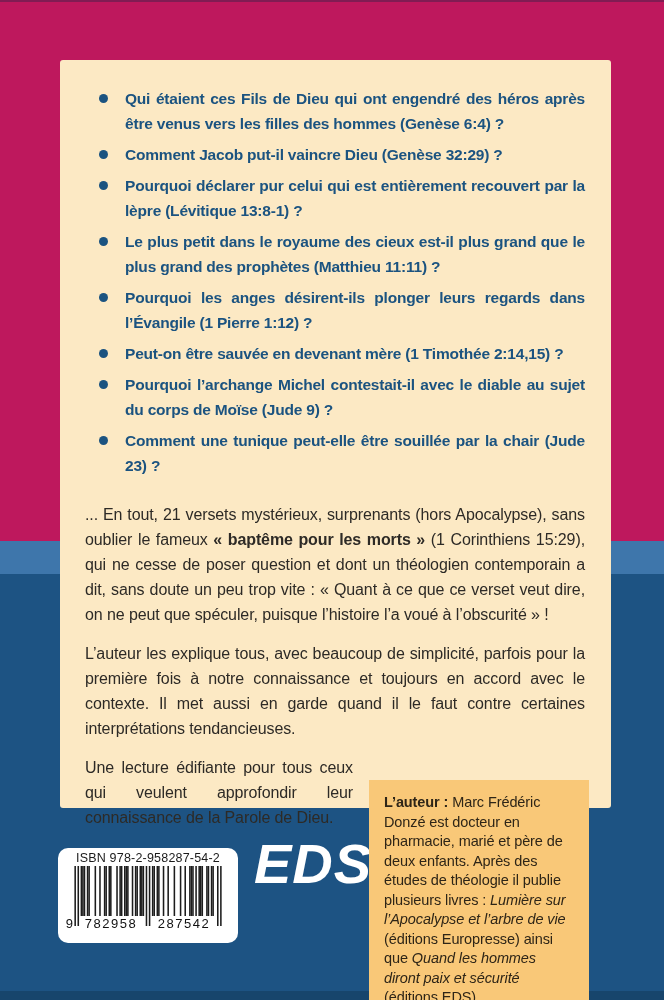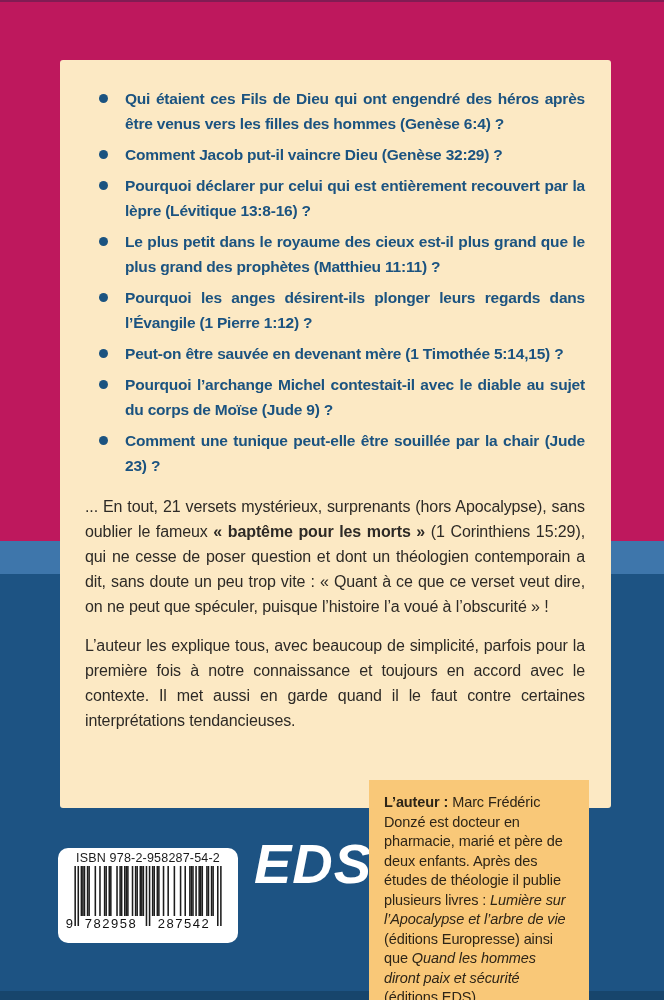--- a/index.html
+++ b/index.html
@@ -26,21 +26,21 @@
     letter-spacing:-0.2px;text-align:justify;
   }
   ul.questions li::before{
     content:"";position:absolute;left:14px;top:8px;width:9px;height:9px;
     border-radius:50%;background:#1b5380;
   }
   .para{
     margin:14px 0 0 0;color:#2d2a26;font-size:16px;line-height:25px;
     letter-spacing:-0.1px;text-align:justify;
   }
-  .para-first{margin-top:16px;}
+  .para-first{margin-top:24px;}
   .para-narrow{width:268px;}
 
   .author-box{
     position:absolute;left:369px;top:732px;width:220px;
     background:#f9c878;box-sizing:border-box;
     padding:13px 15px 12px 15px;z-index:3;
     color:#2e2517;font-size:14.5px;line-height:19.5px;letter-spacing:-0.1px;margin-top:48px;
   }
 
   .isbn-box{
@@ -62,29 +62,30 @@
 <div class="page">
   <div class="band-mid"></div>
   <div class="band-dark"></div>
   <div class="band-footer"></div>
   <div class="edge-top"></div>
 
   <div class="panel">
     <ul class="questions">
       <li><span>Qui étaient ces Fils de Dieu qui ont engendré des héros après être venus vers les filles des hommes (Genèse 6:4) ?</span></li>
       <li><span>Comment Jacob put-il vaincre Dieu (Genèse 32:29) ?</span></li>
-      <li><span>Pourquoi déclarer pur celui qui est entièrement recouvert par la lèpre (Lévitique 13:8-16) ?</span></li>
+      <li><span>Pourquoi déclarer pur celui qui est entièrement recouvert par la lèpre (Lévitique 13:8-1) ?</span></li>
       <li><span>Le plus petit dans le royaume des cieux est-il plus grand que le plus grand des prophètes (Matthieu 11:11) ?</span></li>
       <li><span>Pourquoi les anges désirent-ils plonger leurs regards dans l’Évangile (1 Pierre 1:12) ?</span></li>
-      <li><span>Peut-on être sauvée en devenant mère (1 Timothée 5:14,15) ?</span></li>
+      <li><span>Peut-on être sauvée en devenant mère (1 Timothée 2:14,15) ?</span></li>
       <li><span>Pourquoi l’archange Michel contestait-il avec le diable au sujet du corps de Moïse (Jude 9) ?</span></li>
       <li><span>Comment une tunique peut-elle être souillée par la chair (Jude 23) ?</span></li>
     </ul>
     <p class="para para-first"><span>... En tout, 21 versets mystérieux, surprenants (hors Apocalypse), sans oublier le fameux </span><span style="font-weight: bold;">« baptême pour les morts »</span><span> (1 Corinthiens 15:29), qui ne cesse de poser question et dont un théologien contemporain a dit, sans doute un peu trop vite : « Quant à ce que ce verset veut dire, on ne peut que spéculer, puisque l’histoire l’a voué à l’obscurité » !</span></p>
     <p class="para">L’auteur les explique tous, avec beaucoup de simplicité, parfois pour la première fois à notre connaissance et toujours en accord avec le contexte. Il met aussi en garde quand il le faut contre certaines interprétations tendancieuses.</p>
+    <p class="para para-narrow">Une lecture édifiante pour tous ceux qui veulent approfondir leur connaissance de la Parole de Dieu.</p>
   </div>
 
   <div class="author-box"><span style="font-weight: bold;">L’auteur : </span><span>Marc Frédéric Donzé est docteur en pharmacie, marié et père de deux enfants. Après des études de théologie il publie plusieurs livres : </span><span style="font-style: italic;">Lumière sur l’Apocalypse et l’arbre de vie</span><span> (éditions Europresse) ainsi que </span><span style="font-style: italic;">Quand les hommes diront paix et sécurité</span><span> (éditions EDS).</span></div>
 
   <div class="isbn-box">
     <div class="isbn-label">ISBN 978-2-958287-54-2</div>
     <div class="barcode"><svg width="164" height="66" viewBox="0 0 164 66">
           <rect x="8.40" y="0" width="1.55" height="60" fill="#1c1c1c"></rect>
           <rect x="11.50" y="0" width="1.55" height="60" fill="#1c1c1c"></rect>
           <rect x="14.60" y="0" width="1.55" height="50" fill="#1c1c1c"></rect>

